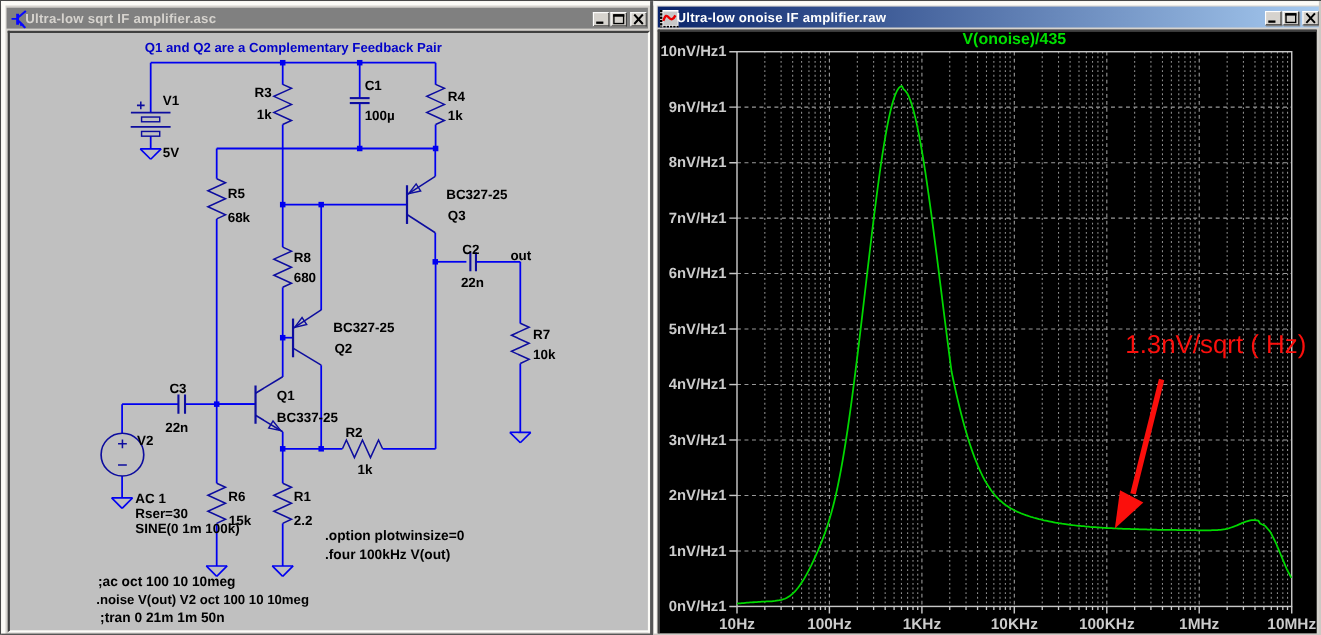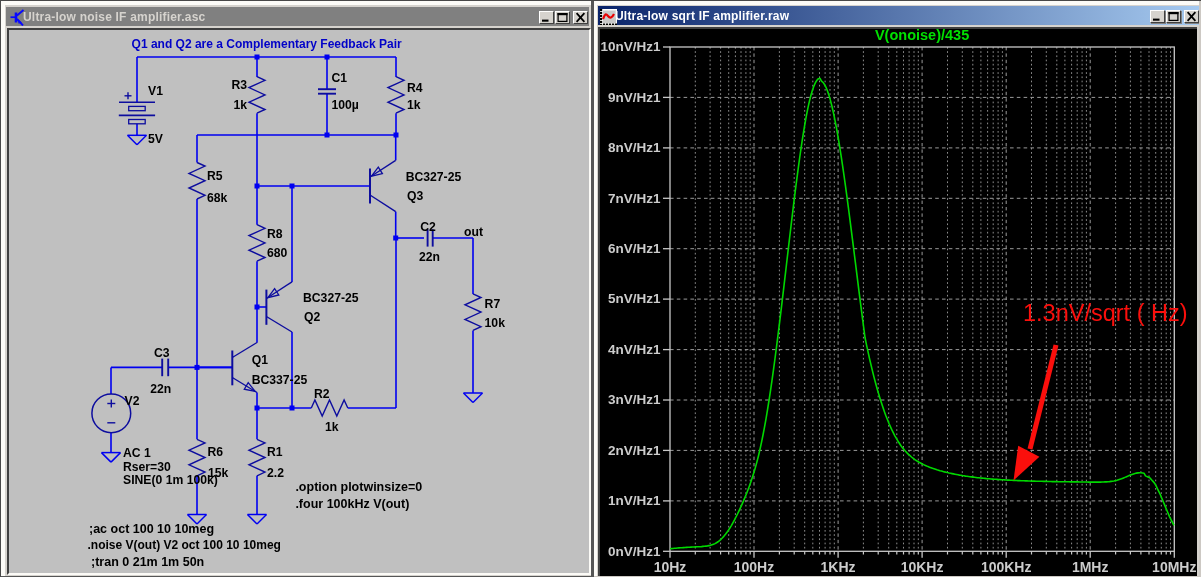--- a/index.html
+++ b/index.html
@@ -19,21 +19,21 @@
   <div class="tbar" style="left:5px;top:6px;width:583px;background:#808080;">
     <div style="position:absolute;left:3.8px;top:1px;"><svg width="15" height="19" viewBox="0 0 15 19">
           <g stroke="#0808ff" fill="none">
             <path d="M0.5 9.2 L5.5 9.2" stroke-width="1.7"></path>
             <path d="M6 4.5 L6 14.5" stroke-width="2.6"></path>
             <path d="M7 7.5 L13.5 2" stroke-width="1.9"></path>
             <path d="M7 11 L13 17.5" stroke-width="1.9"></path>
           </g>
           <path d="M11.8 14.5 L7.6 11 L8.6 15.8 Z" fill="#0808ff"></path>
         </svg></div>
-    <div class="ttl" style="color:#d6d3ce;">Ultra-low noise IF amplifier.asc</div>
+    <div class="ttl" style="color:#d6d3ce;">Ultra-low sqrt IF amplifier.asc</div>
     <div class="cbtn" style="left:533.0px;top:3.7px;">
         <svg width="13" height="11" viewBox="0 0 13 11">
           <rect x="2" y="7.6" width="6.5" height="2.1" fill="#000"></rect>
         </svg>
       </div>
       <div class="cbtn" style="left:549.2px;top:3.7px;">
         <svg width="13" height="11" viewBox="0 0 13 11">
           <rect x="2.1" y="1.6" width="8.8" height="7.8" fill="none" stroke="#000" stroke-width="1.25"></rect>
           <rect x="1.5" y="1" width="10" height="2.2" fill="#000"></rect>
         </svg>
@@ -206,21 +206,21 @@
             <rect x="0" y="12" width="2.2" height="2.2"></rect>
             <rect x="0" y="15" width="2.2" height="2.2"></rect>
             <rect x="3" y="14.5" width="2.2" height="2.2"></rect>
             <rect x="6" y="14.5" width="2.2" height="2.2"></rect>
             <rect x="9" y="14.5" width="2.2" height="2.2"></rect>
             <rect x="12" y="14.5" width="2.2" height="2.2"></rect>
             <rect x="15" y="14.5" width="2.2" height="2.2"></rect>
           </g>
           <path d="M3 10 C5 4.5,6 4.5,8 7 C10 9.5,12 9,14 5" stroke="#e80000" stroke-width="2.2" fill="none"></path>
         </svg></div>
-    <div class="ttl" style="color:#ffffff;">Ultra-low sqrt IF amplifier.raw</div>
+    <div class="ttl" style="color:#ffffff;">Ultra-low onoise IF amplifier.raw</div>
     <div class="cbtn" style="left:552.0px;top:3.7px;">
         <svg width="13" height="11" viewBox="0 0 13 11">
           <rect x="2" y="7.6" width="6.5" height="2.1" fill="#000"></rect>
         </svg>
       </div>
       <div class="cbtn" style="left:568.2px;top:3.7px;">
         <svg width="13" height="11" viewBox="0 0 13 11">
           <rect x="2.1" y="1.6" width="8.8" height="7.8" fill="none" stroke="#000" stroke-width="1.25"></rect>
           <rect x="1.5" y="1" width="10" height="2.2" fill="#000"></rect>
         </svg>

